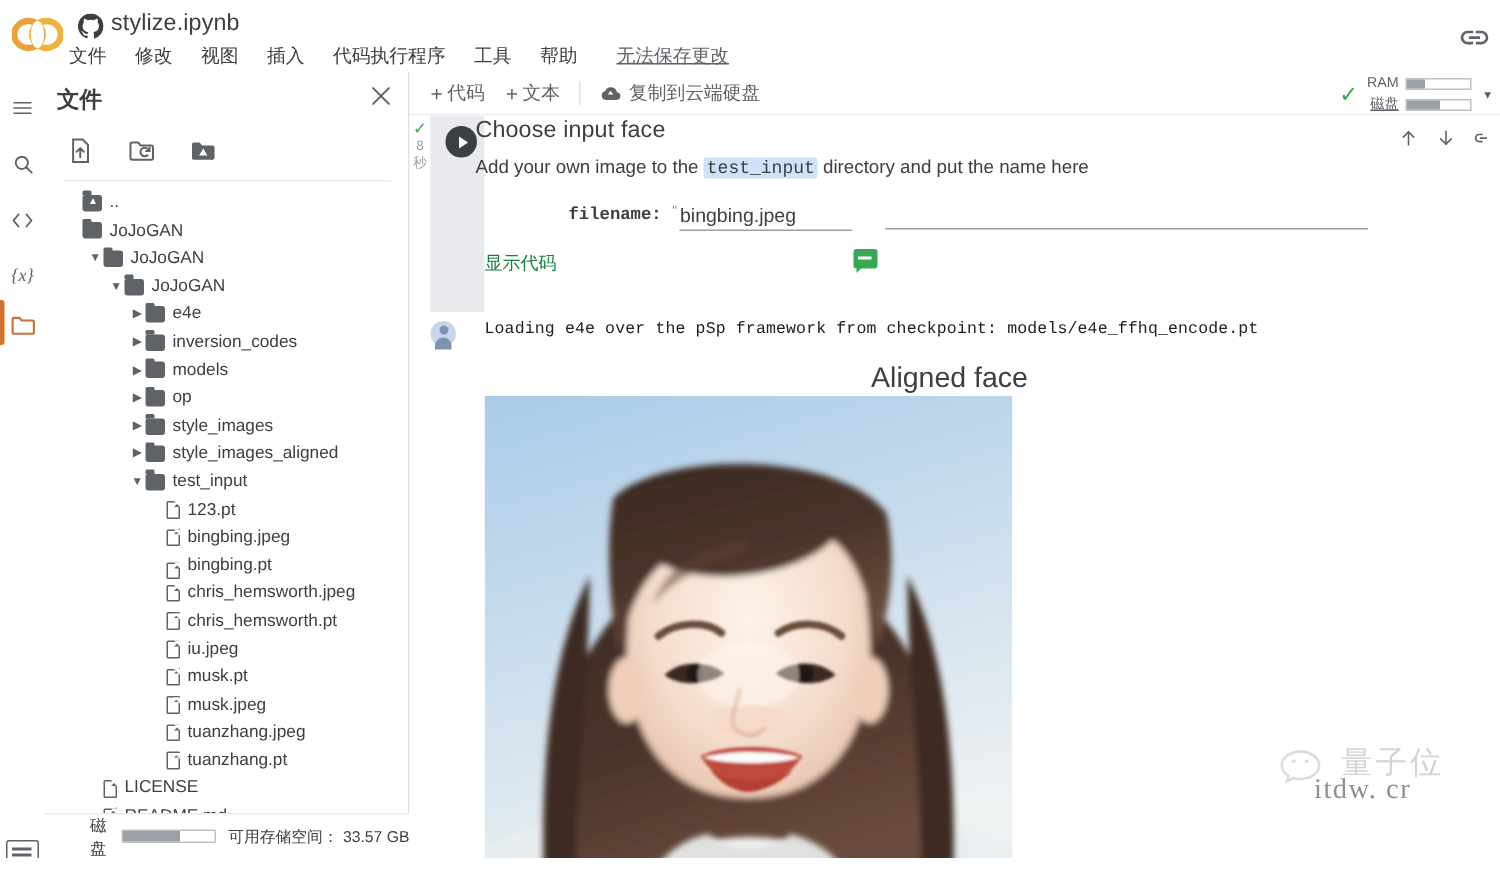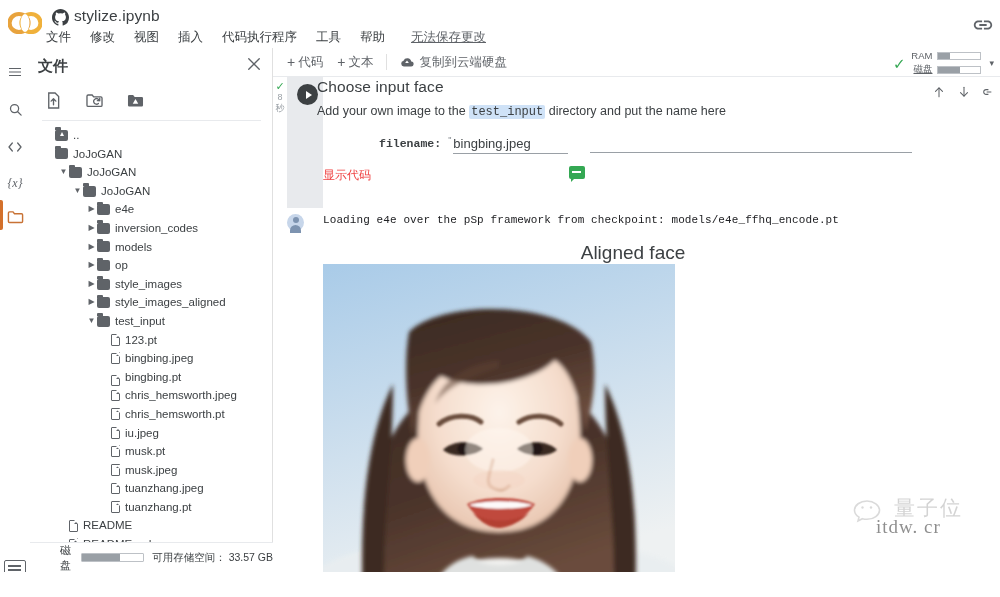--- a/index.html
+++ b/index.html
@@ -94,21 +94,21 @@
   .form-desc { position:absolute; left:-6px; top:27px; font-size:12.5px; color:#3c4043; white-space:nowrap; }
   .code-chip { background:#cfe2f7; border-radius:2px; padding:0 2px; font-family:"Liberation Mono","DejaVu Sans Mono",monospace; font-size:12px; }
   .form-row { position:absolute; left:56px; top:58px; display:flex; align-items:center; }
   .fld-label { font-family:"Liberation Mono","DejaVu Sans Mono",monospace; font-size:11.5px; font-weight:bold; color:#3c4043; margin-bottom:2px; }
   .quote { font-size:9px; color:#80868b; margin:0 2px 9px 7px; }
   .fld-input { width:115px; border:none; border-bottom:1px solid #9aa0a6; font-size:13px; color:#3c4043; font-family:"Liberation Sans",sans-serif; padding:0 0 2px 0; background:transparent; outline:none; }
   .fld-line2 { width:322px; border-bottom:1px solid #9aa0a6; height:17px; margin-left:22px; }
   .comment-ico { position:absolute; left:246px; top:89px; width:16px; height:13px; background:#34a853; border-radius:2px; }
   .comment-ico:after { content:""; position:absolute; left:3px; top:5px; width:9px; height:1.6px; background:#fff; box-shadow:0 0 0 0 #fff; }
   .comment-ico:before { content:""; position:absolute; left:2px; bottom:-3px; width:0; height:0; border-left:4px solid #34a853; border-bottom:4px solid transparent; }
-  .show-code { position:absolute; left:50px; top:90px; font-size:12px; color:#ef4444; }
+  .show-code { position:absolute; left:50px; top:90px; font-size:12px; color:#15803d; }
   .cell-actions { position:absolute; right:4px; top:8px; display:flex; gap:11px; color:#5f6368; align-items:center; }
   .ca-ico { width:14px; height:14px; }
 
   .out-row { position:absolute; left:0; top:131px; right:0; }
   .avatar { position:absolute; left:14px; top:6px; width:17px; height:17px; border-radius:50%; background:#c7d6ea; }
   .avatar:before { content:""; position:absolute; left:5.5px; top:3px; width:6px; height:6px; border-radius:50%; background:#7d93b0; }
   .avatar:after { content:""; position:absolute; left:2.8px; top:10.5px; width:11.5px; height:8px; border-radius:6px 6px 0 0; background:#7d93b0; }
   .out-text { position:absolute; left:50px; top:6px; font-family:"Liberation Mono","DejaVu Sans Mono",monospace; font-size:11px; color:#202124; white-space:nowrap; letter-spacing:.1px; }
 
   .aligned-title { position:absolute; left:50px; top:165px; width:620px; text-align:center; font-size:19px; color:#3c4043; }
@@ -325,21 +325,21 @@
           <span>tuanzhang.jpeg</span>
         </div>
         <div class="node" style="padding-left: 70px;">
           <span class="caret"></span>
           <span class="file-ico"></span>
           <span>tuanzhang.pt</span>
         </div>
         <div class="node" style="padding-left: 28px;">
           <span class="caret"></span>
           <span class="file-ico"></span>
-          <span>README</span>
+          <span>LICENSE</span>
         </div>
         <div class="node" style="padding-left: 28px;">
           <span class="caret"></span>
           <span class="file-ico"></span>
           <span>README.md</span>
         </div>
       </div>
 
     <div class="hscroll"></div>
   </div>

